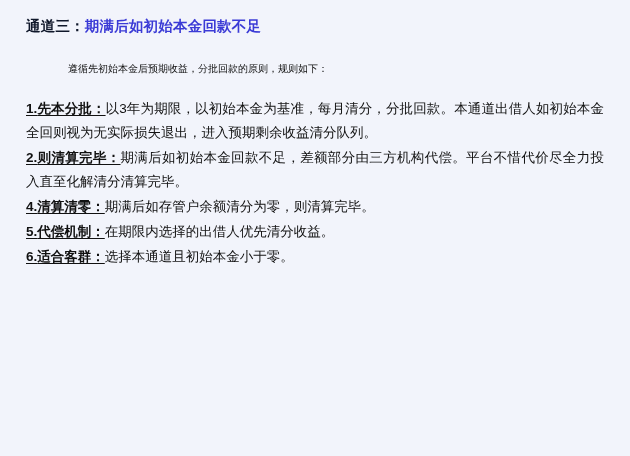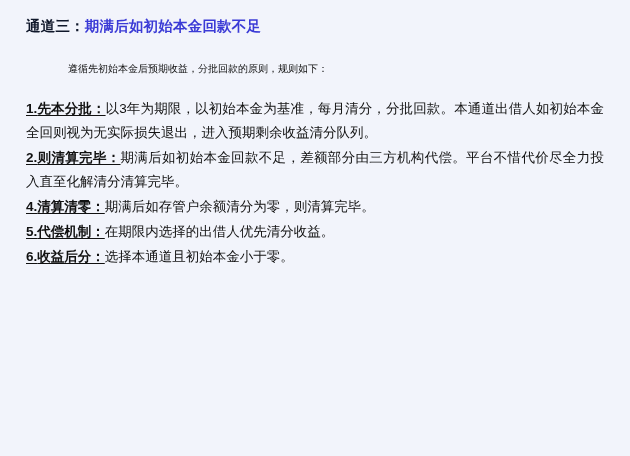--- a/index.html
+++ b/index.html
@@ -94,17 +94,17 @@
 
     <p class="rule">
       <span class="num">4.</span><span class="head">清算清零：</span><span class="body">期满后如存管户余额清分为零，则清算完毕。</span>
     </p>
 
     <p class="rule">
       <span class="num">5.</span><span class="head">代偿机制：</span><span class="body">在期限内选择的出借人优先清分收益。</span>
     </p>
 
     <p class="rule">
-      <span class="num">6.</span><span class="head">收益后分：</span><span class="body">选择本通道且初始本金小于零。</span>
+      <span class="num">6.</span><span class="head">适合客群：</span><span class="body">选择本通道且初始本金小于零。</span>
     </p>
 
   </div>
 </div>
 
 </body></html>

